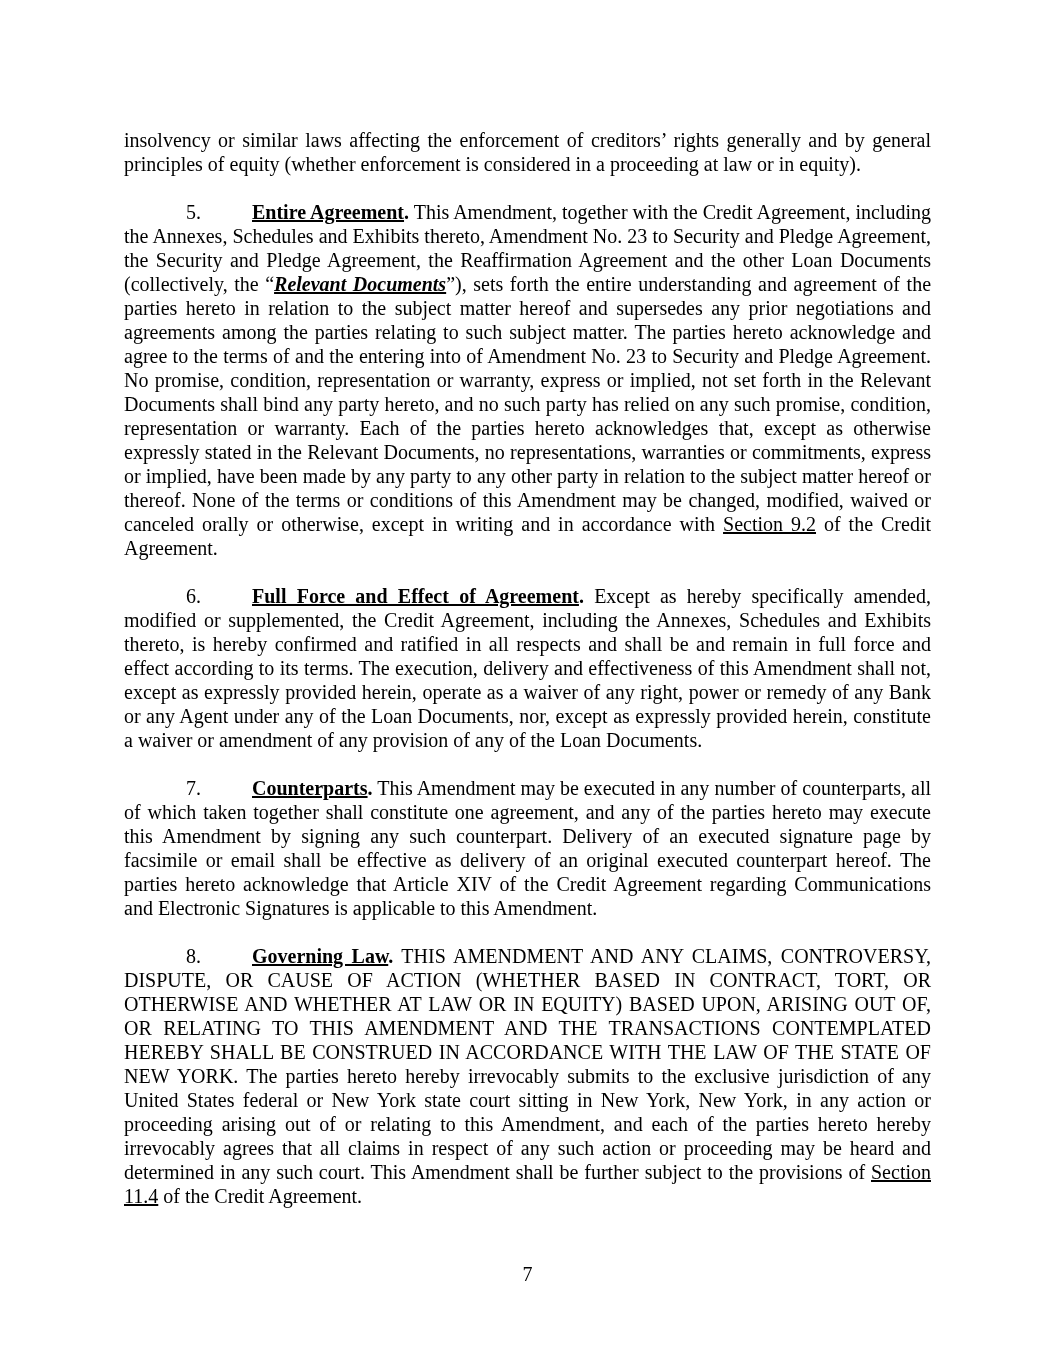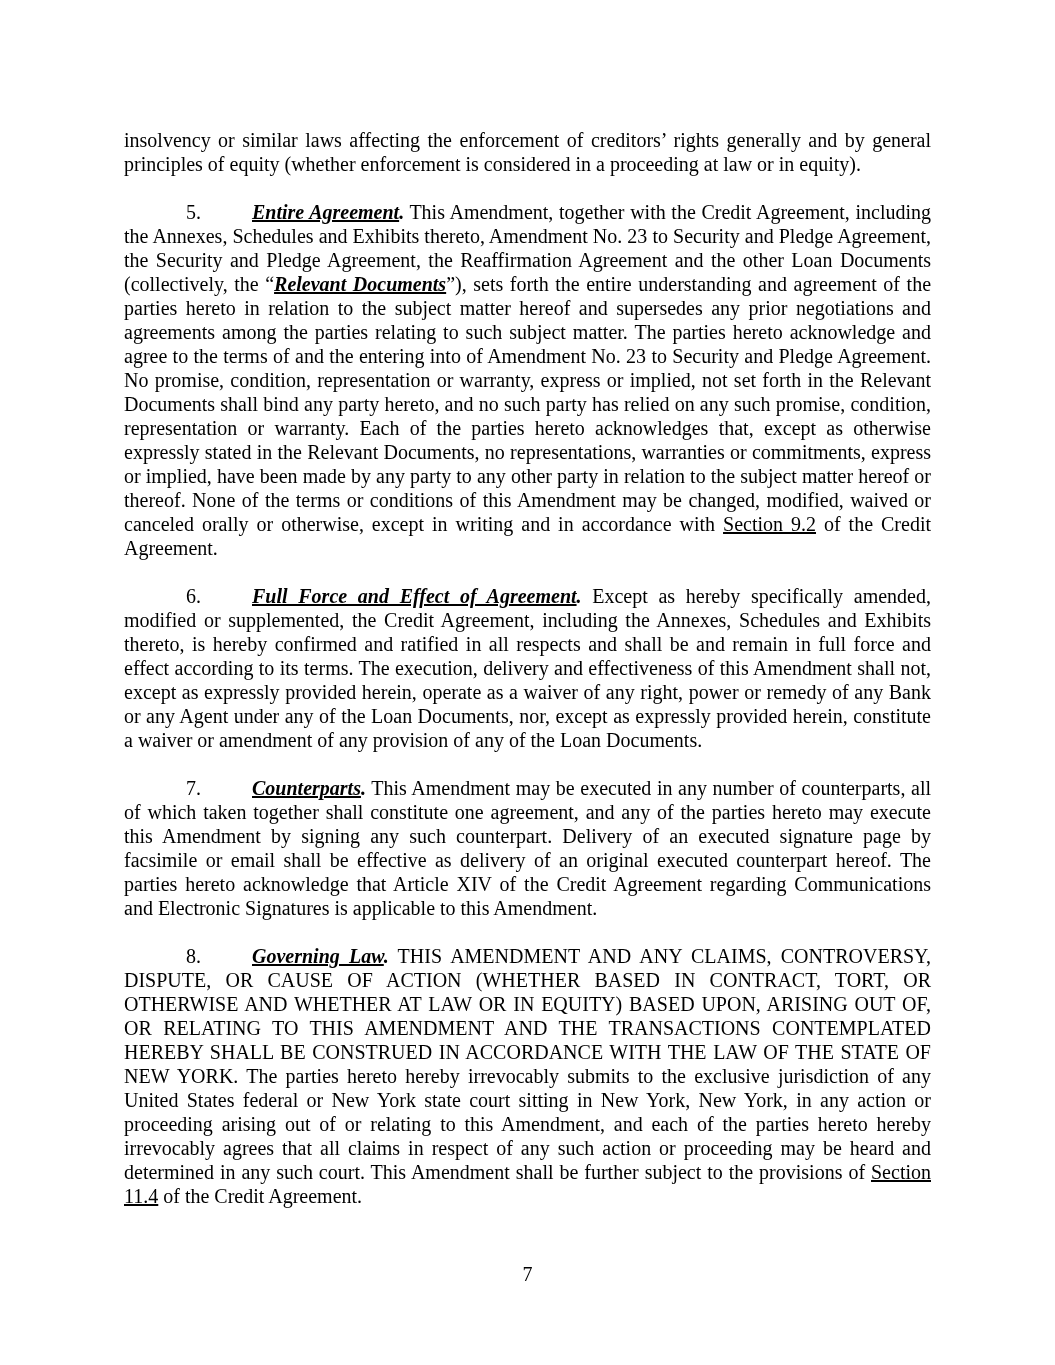--- a/index.html
+++ b/index.html
@@ -29,21 +29,21 @@
     text-align: justify;
   }
   p.para.indent {
     text-indent: 62px;
   }
   .sec-num {
     display: inline-block;
     width: 66px;
     text-indent: 0;
   }
-  .b { font-weight: bold; font-style: italic; }
+  .b { font-weight: bold; }
   .i { font-style: italic; text-decoration: underline; }
   .u { text-decoration: underline; }
   .footer {
     position: absolute;
     top: 1262px;
     left: 0;
     width: 100%;
     text-align: center;
   }
 </style>

